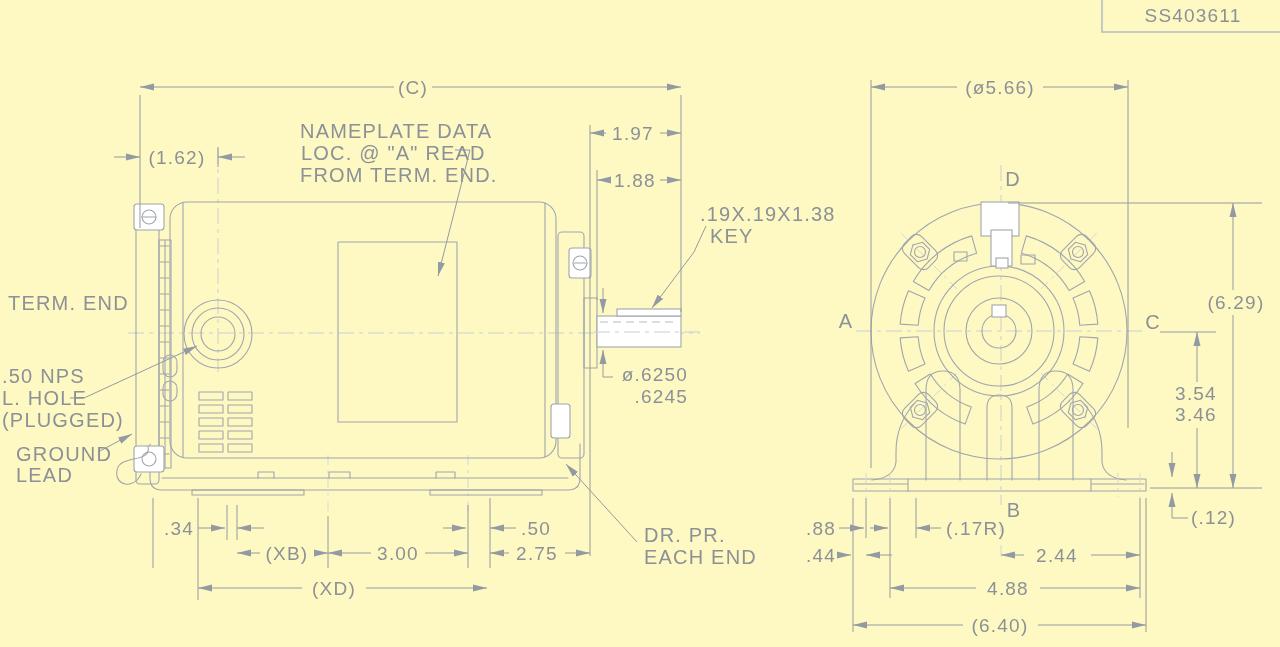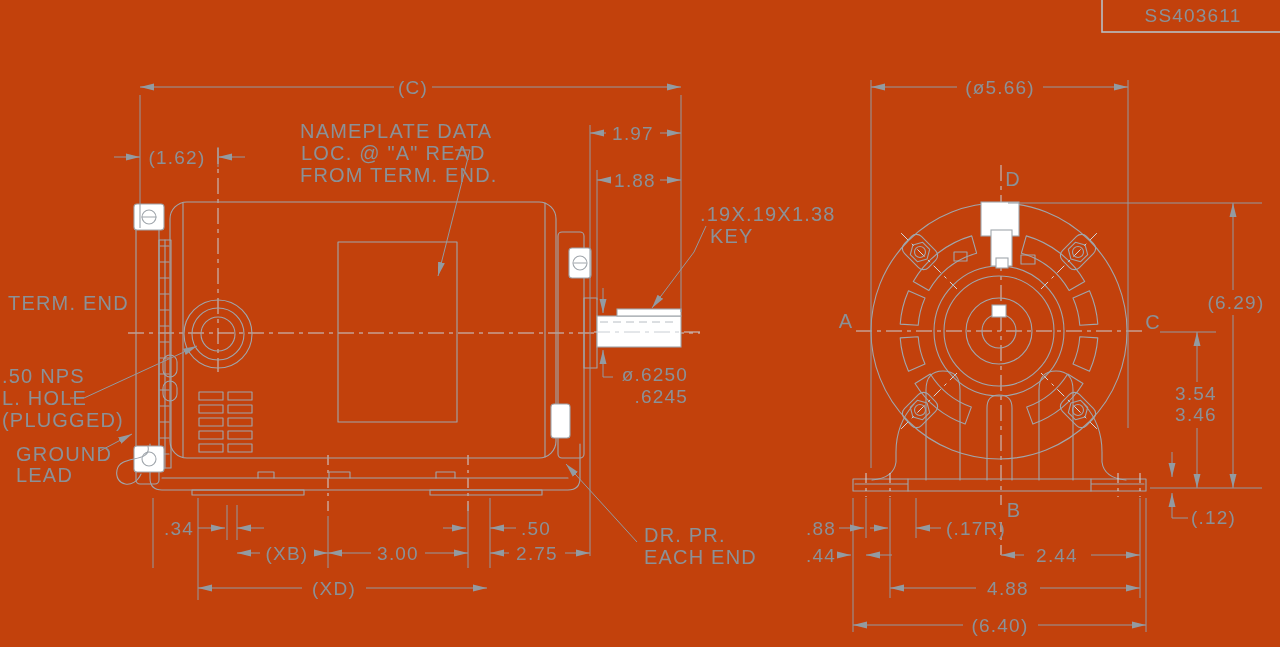--- a/index.html
+++ b/index.html
@@ -1,16 +1,16 @@
 <!DOCTYPE html>
 <html><head>
 <meta charset="utf-8">
 <style>
   html,body{margin:0;padding:0;background:#ffffff;}
-  .stage{position:relative;width:1280px;height:647px;background:#c2410c;overflow:hidden;}
+  .stage{position:relative;width:1280px;height:647px;background:#fef9c3;overflow:hidden;}
   svg{display:block}
   .ln{fill:none;stroke:#a0a6ac;stroke-width:1.1;stroke-linecap:round;stroke-linejoin:round}
   .lnw{fill:#ffffff;stroke:#a0a6ac;stroke-width:1.1}
   .dim{fill:none;stroke:#939aa1;stroke-width:1}
   .cl{fill:none;stroke:#c9ced4;stroke-width:1;stroke-dasharray:16 5 4 5}
   .clf{fill:none;stroke:#d2d7dc;stroke-width:1;stroke-dasharray:10 5 3 5}
   .hid{fill:none;stroke:#b8bec4;stroke-width:1;stroke-dasharray:8 5}
   text{font-family:"Liberation Sans","DejaVu Sans",sans-serif;fill:#8b9197;letter-spacing:1.2px}
   .t{font-size:19px}
   .tb{font-size:20px}

